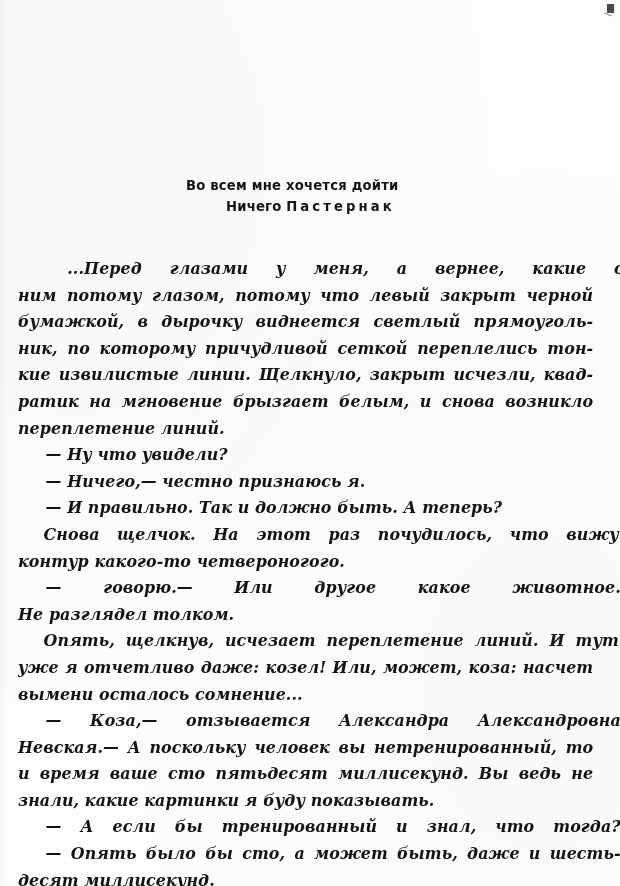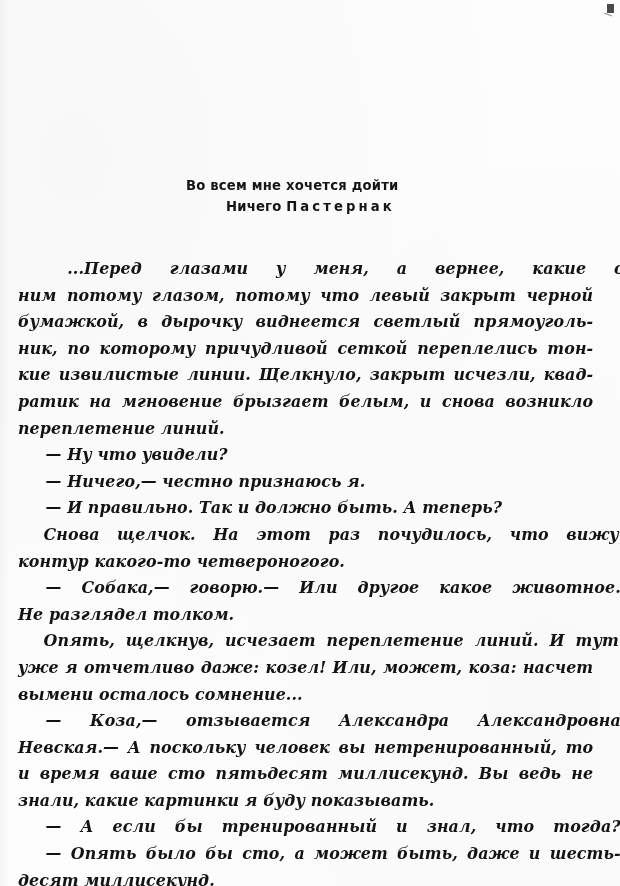--- a/index.html
+++ b/index.html
@@ -206,21 +206,20 @@
           <span>На</span>
           <span>этот</span>
           <span>раз</span>
           <span>почудилось,</span>
           <span>что</span>
           <span>вижу</span>
         </div>
         <div class="ln flush">контур какого-то четвероногого.</div>
         <div class="ln ind-dash just">
           <span>—</span>
-          <span>Собака,—</span>
           <span>говорю.—</span>
           <span>Или</span>
           <span>другое</span>
           <span>какое</span>
           <span>животное.</span>
         </div>
         <div class="ln flush">Не разглядел толком.</div>
         <div class="ln ind-para just">
           <span>Опять,</span>
           <span>щелкнув,</span>

